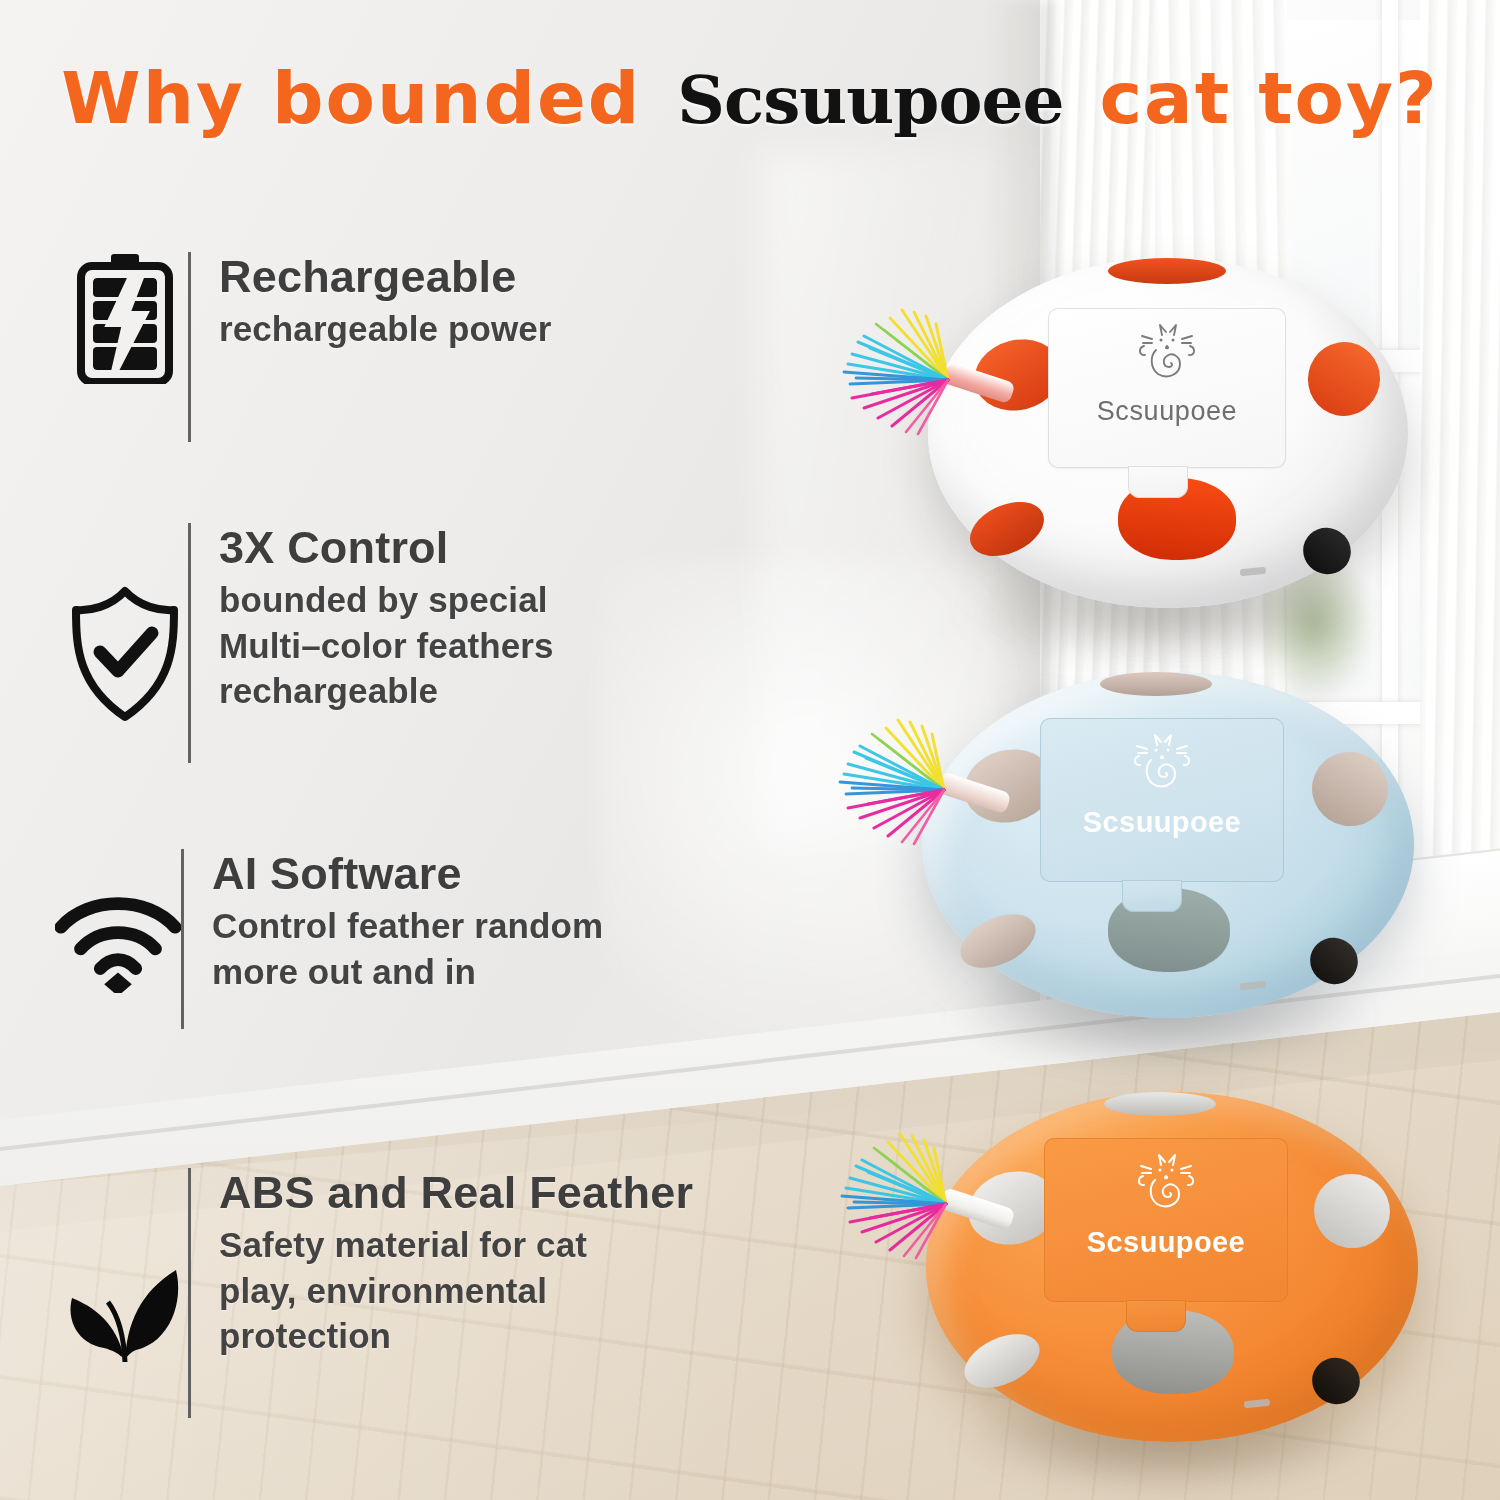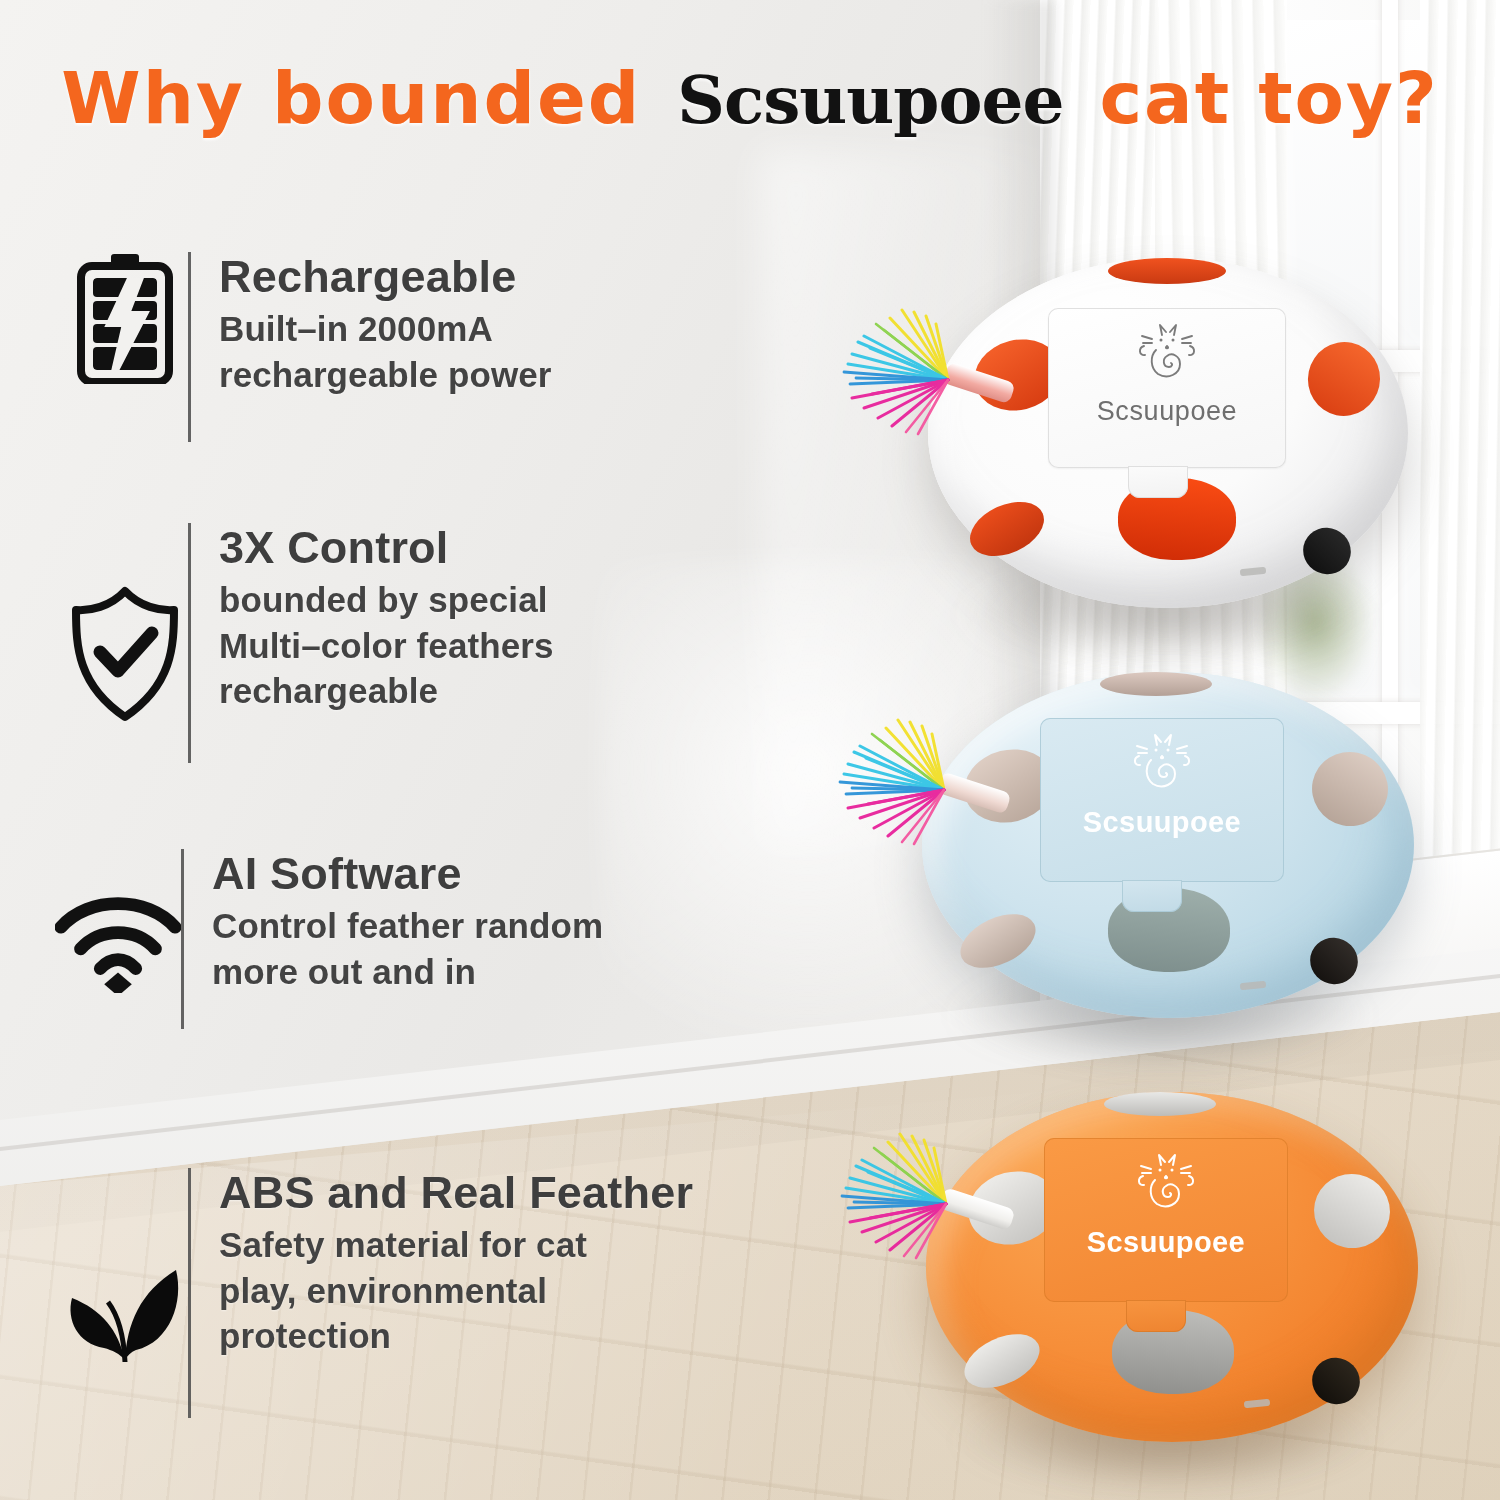--- a/index.html
+++ b/index.html
@@ -250,21 +250,20 @@
         <rect x="20" y="72" width="64" height="19" rx="4" fill="#111"></rect>
         <rect x="20" y="95" width="64" height="23" rx="4" fill="#111"></rect>
         <path d="M60 20 L36 72 L52 72 L40 124 L72 62 L54 62 L70 20 Z" fill="#f2f1ef" stroke="#f2f1ef" stroke-width="6"></path>
       </g>
     </svg>
   </div>
   <div class="feat-divider" style="height:190px;"></div>
   <div class="feat-text">
     <div class="feat-title">Rechargeable</div>
     <div class="feat-desc">
-      <span>Built–in 2000mA</span>
       <span>rechargeable power</span>
     </div>
   </div>
 </div>
 
 <div class="feature" style="left:62px; top:523px; height:250px;">
   <div class="feat-icon" style="padding-top:62px;">
     <svg width="118" height="138" viewBox="0 0 118 138">
       <path d="M59 6 C44 22 24 26 10 25 C10 62 12 100 59 132 C106 100 108 62 108 25 C94 26 74 22 59 6 Z" fill="none" stroke="#111" stroke-width="8" stroke-linejoin="round"></path>
       <path d="M34 67 L52 86 L86 48" fill="none" stroke="#111" stroke-width="13" stroke-linecap="round" stroke-linejoin="round"></path>

